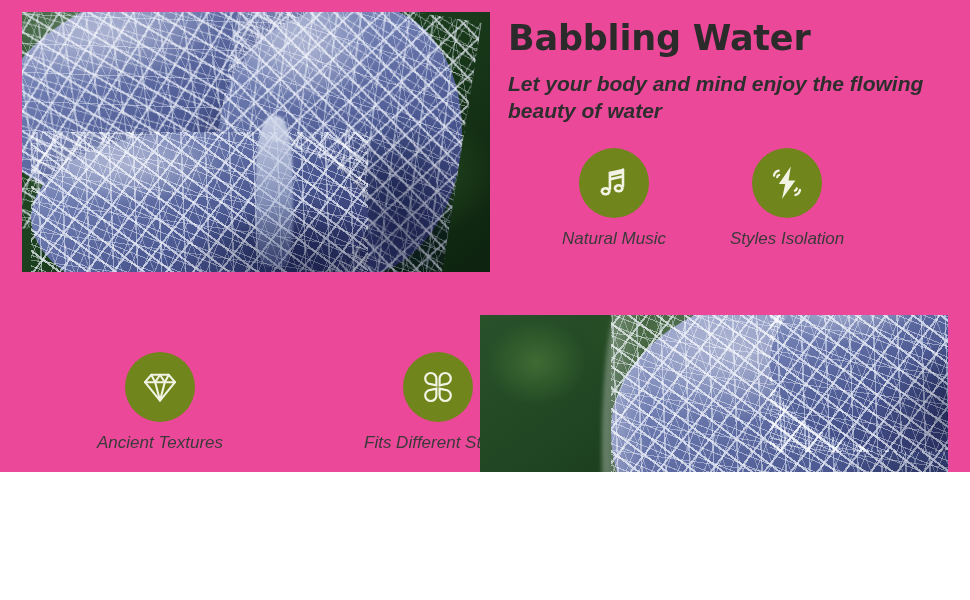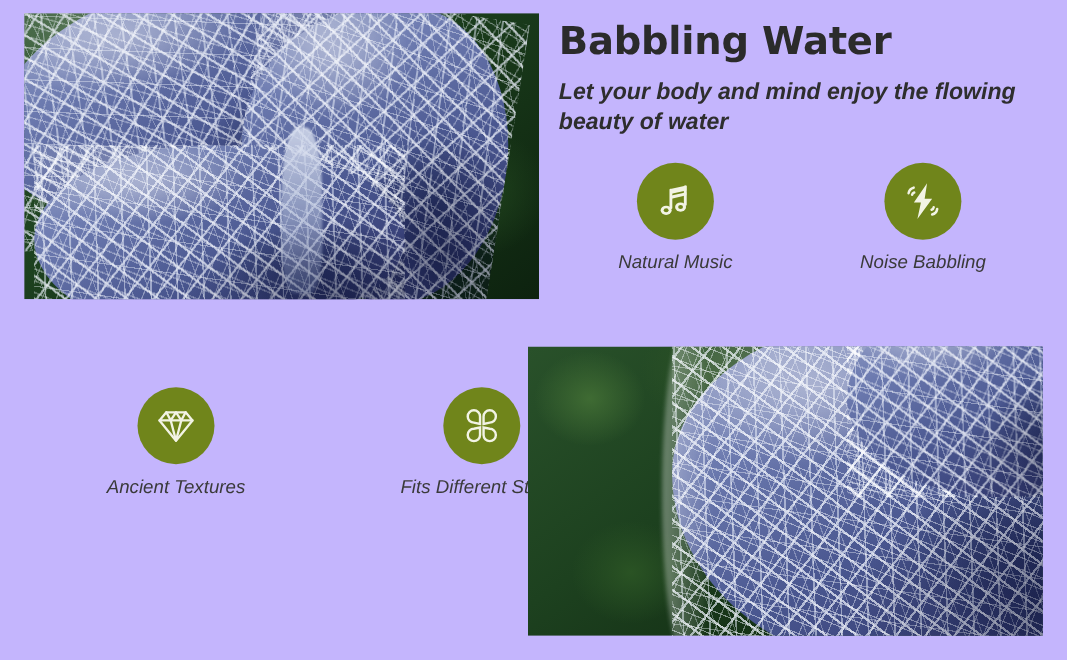--- a/index.html
+++ b/index.html
@@ -3,22 +3,22 @@
 <meta charset="utf-8">
 <style>
   html, body {
     margin: 0;
     padding: 0;
     background: #ffffff;
   }
   #page {
     position: relative;
     width: 970px;
-    height: 600px;
-    background: #c4b5fd;
+    height: 472px;
+    background: #ec4899;
     font-family: "Liberation Sans", sans-serif;
     overflow: hidden;
   }
 
   
   .photo {
     position: absolute;
     overflow: hidden;
   }
   .photo .inner {
@@ -199,21 +199,21 @@
       <div class="spout"></div>
     </div>
   </div>
 
   <div class="panel" id="panel-babbling-water" style="left:508px; top:20px; width:430px;">
 
     <h1 class="heading">Babbling Water</h1>
 
     <p class="subheading">Let your body and mind enjoy the flowing beauty of water</p>
 
-    <div class="features" style="margin-top:24px; padding-left:54px; gap:116px;">
+    <div class="features" style="margin-top:24px; padding-left:54px; gap:64px;">
 
       <div class="feature">
         <div class="icon-circle">
           <svg width="38" height="38" viewBox="0 0 38 38" aria-hidden="true">
             <g fill="#f2f3e4">
               <path d="M15.5 7.6 L29 4.6 L29 9.2 L15.5 12.2 Z"></path>
               <path d="M15.5 13.8 L29 10.8 L29 13.6 L15.5 16.6 Z"></path>
               <rect x="13.6" y="7.6" width="2.6" height="18.5" rx="1.0"></rect>
               <rect x="26.7" y="4.6" width="2.6" height="18.5" rx="1.0"></rect>
               <ellipse cx="10.6" cy="27.2" rx="5.0" ry="4.2"></ellipse>
@@ -233,21 +233,21 @@
           <svg width="40" height="40" viewBox="0 0 40 40" aria-hidden="true">
             <path d="M23.8 3.5 L11.8 21.0 L18.2 21.0 L15.0 36.0 L28.4 17.6 L21.6 17.6 Z" fill="#f2f3e4"></path>
             <g fill="none" stroke="#f2f3e4" stroke-width="2.3" stroke-linecap="round">
               <path d="M11.6 7.6 a6.2 6.2 0 0 0 -4.6 5.0"></path>
               <path d="M12.1 12.0 a2.6 2.6 0 0 0 -1.9 2.1"></path>
               <path d="M28.4 32.0 a6.2 6.2 0 0 0 4.6 -5.0"></path>
               <path d="M27.9 27.6 a2.6 2.6 0 0 0 1.9 -2.1"></path>
             </g>
           </svg>
         </div>
-        <div class="feature-label">Noise Babbling</div>
+        <div class="feature-label">Styles Isolation</div>
       </div>
 
     </div>
   </div>
 
   <div class="panel" id="panel-vintage-crackle" style="left:40px; top:326px; width:430px;">
 
 
 
     <div class="features" style="margin-top:26px; padding-left:57px; gap:141px;">

